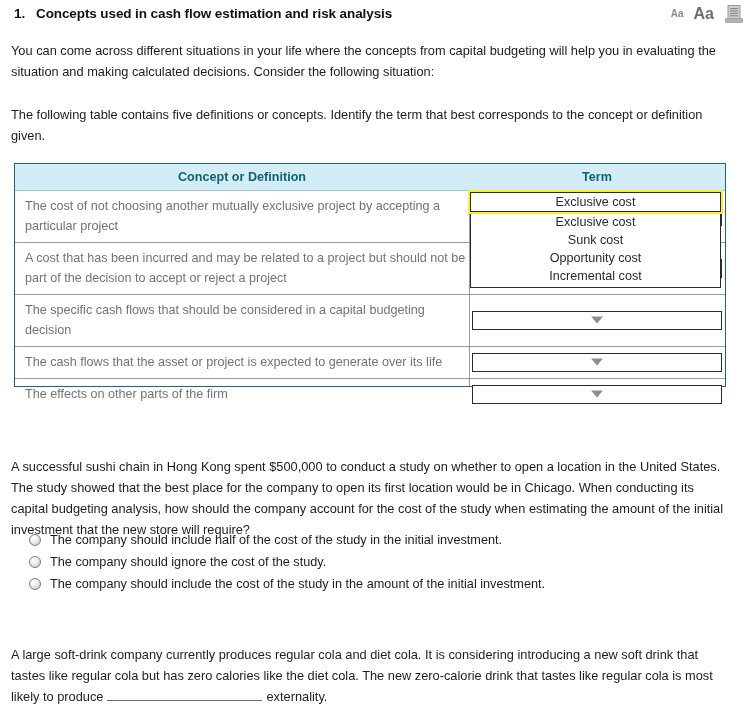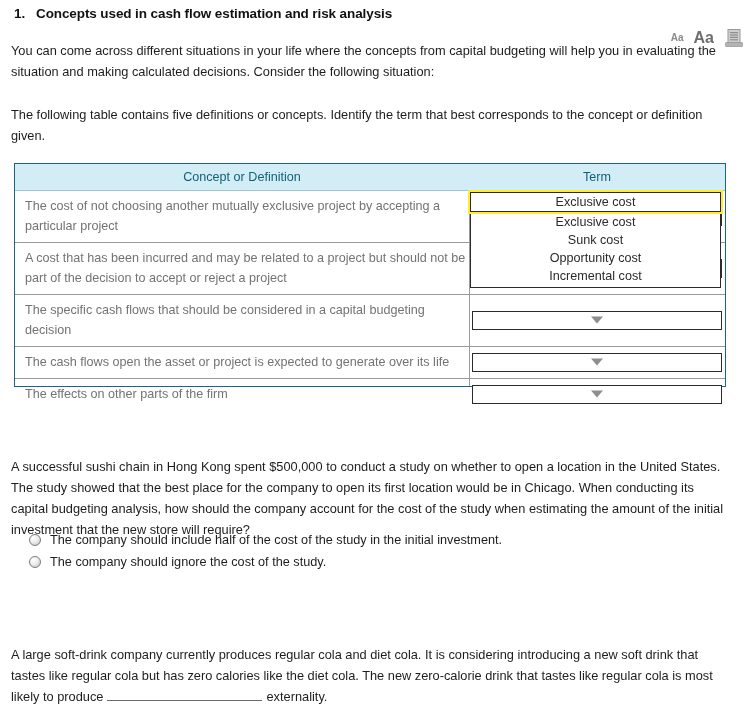--- a/index.html
+++ b/index.html
@@ -18,21 +18,21 @@
     position: absolute; left: 0; top: 0; width: 754px; height: 30px;
   }
   .qtitle {
     position: absolute; left: 14px; top: 6px;
     font-size: 13.5px; font-weight: bold; color: #111;
     letter-spacing: -0.1px;
   }
   .qnum { display: inline-block; width: 22px; }
   .tools {
     position: absolute; right: 10px; top: 4px;
-    display: flex; align-items: center; gap: 10px; margin-top: 24px;
+    display: flex; align-items: center; gap: 10px;
   }
   .aa-small { font-size: 10px; font-weight: bold; color: #8a8a8a; line-height: 1; }
   .aa-large { font-size: 16px; font-weight: bold; color: #6e6e6e; line-height: 1; }
   .print-icon { width: 20px; height: 20px; display: block; }
 
   
   .para {
     position: absolute; left: 11px;
     width: 716px;
     font-size: 12.8px; line-height: 21px; color: #1d1d1d;
@@ -45,21 +45,21 @@
   
   .tbl-wrap {
     position: absolute; left: 14px; top: 163px;
     width: 712px; height: 224px;
     border: 1.5px solid #1b6485;
     background: #ffffff;
   }
   .tbl { width: 100%; border-collapse: collapse; table-layout: fixed; }
   .tbl th {
     background: #d3edf6; color: #116076;
-    font-size: 12.6px; font-weight: normal;
+    font-size: 12.6px; font-weight: bold;
     height: 26px; text-align: center;
     border-bottom: 1px solid #9fc8d6;
     padding: 0;
   }
   .tbl td {
     font-size: 12.6px; color: #737373;
     border-top: 1px solid #9a9a9a;
     padding: 5px 0 6px 10px;
     vertical-align: top; line-height: 20px;
   }
@@ -200,21 +200,21 @@
           <td class="col-concept">The specific cash flows that should be considered in a capital budgeting decision</td>
           <td class="col-term">
             <div class="sel-cell">
                 <div class="sel">
                   <span class="caret"></span>
                 </div>
               </div>
           </td>
         </tr>
         <tr>
-          <td class="col-concept">The cash flows open the asset or project is expected to generate over its life</td>
+          <td class="col-concept">The cash flows that the asset or project is expected to generate over its life</td>
           <td class="col-term">
             <div class="sel-cell">
                 <div class="sel">
                   <span class="caret"></span>
                 </div>
               </div>
           </td>
         </tr>
         <tr>
           <td class="col-concept">The effects on other parts of the firm</td>
@@ -245,19 +245,23 @@
 
   <div class="radios">
     <div class="radio-row">
       <span class="radio-dot"></span>
       <span class="radio-label">The company should include half of the cost of the study in the initial investment.</span>
     </div>
     <div class="radio-row">
       <span class="radio-dot"></span>
       <span class="radio-label">The company should ignore the cost of the study.</span>
     </div>
+    <div class="radio-row">
+      <span class="radio-dot"></span>
+      <span class="radio-label">The company should include the cost of the study in the amount of the initial investment.</span>
+    </div>
   </div>
 
   <div class="para" id="para5">
     <span>A large soft-drink company currently produces regular cola and diet cola. It is considering introducing a new soft drink that tastes like regular cola but has zero calories like the diet cola. The new zero-calorie drink that tastes like regular cola is most likely to produce</span><span class="blank-line"></span><span>externality.</span>
   </div>
 
 </div>
 
 </body></html>

